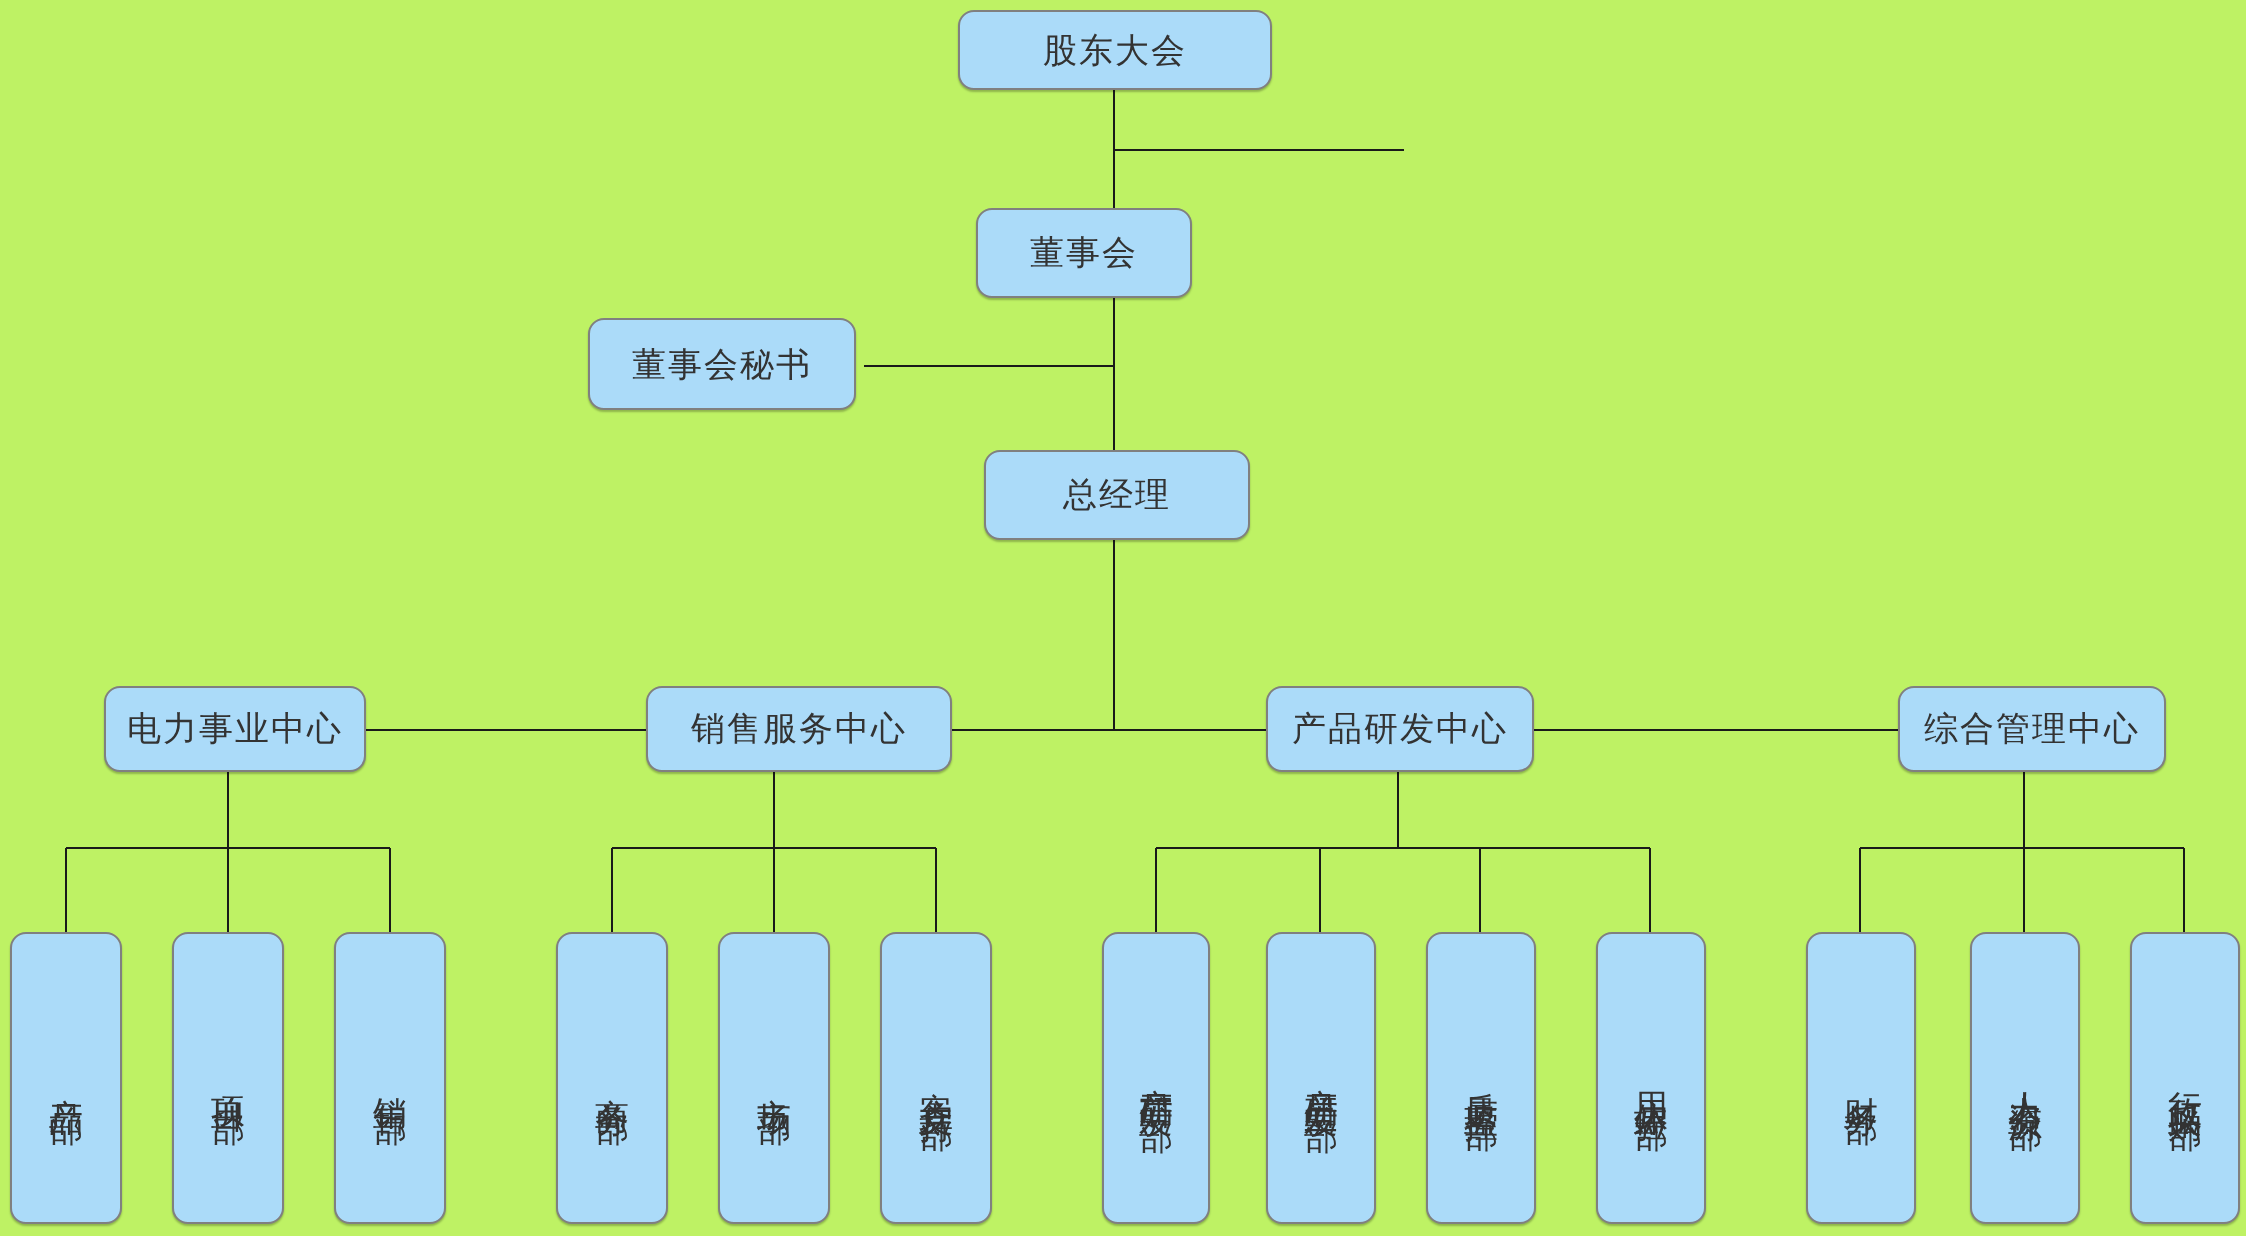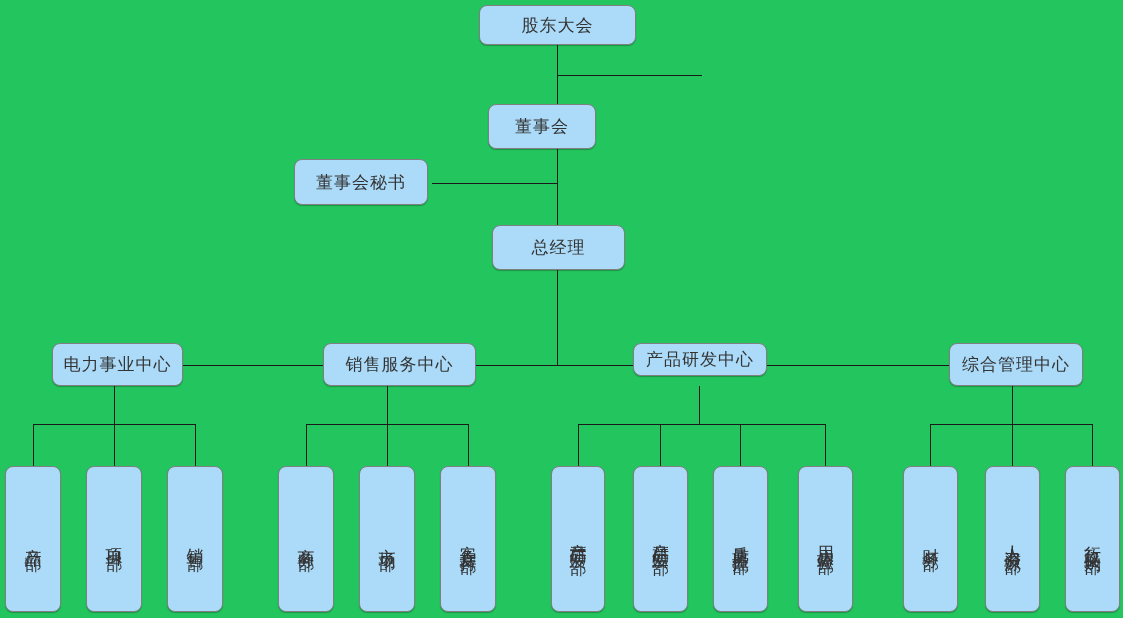--- a/index.html
+++ b/index.html
@@ -44,21 +44,21 @@
     writing-mode:vertical-rl;
     text-orientation:upright;
     font-size:17px;
     letter-spacing:3px;
     white-space:nowrap;
   }
 </style>
 </head>
 <body>
 
-<div id="canvas" style="--node-fill: #ABDBF9; --node-border: #808080; --line-color: #1a1a1a; --text-color: #333333; background-color: #22c55e;">
+<div id="canvas" style="--node-fill: #ABDBF9; --node-border: #808080; --line-color: #1a1a1a; --text-color: #333333; background-color: #bef264;">
 
   <svg class="connectors" aria-hidden="true">
     <g>
       <line x1="557" y1="45" x2="557" y2="104"></line>
       <line x1="557" y1="75" x2="702" y2="75"></line>
     </g>
     <g>
       <line x1="557" y1="149" x2="557" y2="225"></line>
       <line x1="432" y1="183" x2="557" y2="183"></line>
     </g>
@@ -117,21 +117,21 @@
   </div>
 
   <div class="hnode" style="left:52px;top:343px;width:131px;height:43px">
     <span class="label">电力事业中心</span>
   </div>
 
   <div class="hnode" style="left:323px;top:343px;width:153px;height:43px">
     <span class="label">销售服务中心</span>
   </div>
 
-  <div class="hnode" style="left:633px;top:343px;width:134px;height:33px">
+  <div class="hnode" style="left:633px;top:343px;width:134px;height:43px">
     <span class="label">产品研发中心</span>
   </div>
 
   <div class="hnode" style="left:949px;top:343px;width:134px;height:43px">
     <span class="label">综合管理中心</span>
   </div>
 
   <div class="vnode" style="left:5px;top:466px;width:56px;height:146px">
     <span class="label">产品部</span>
   </div>

